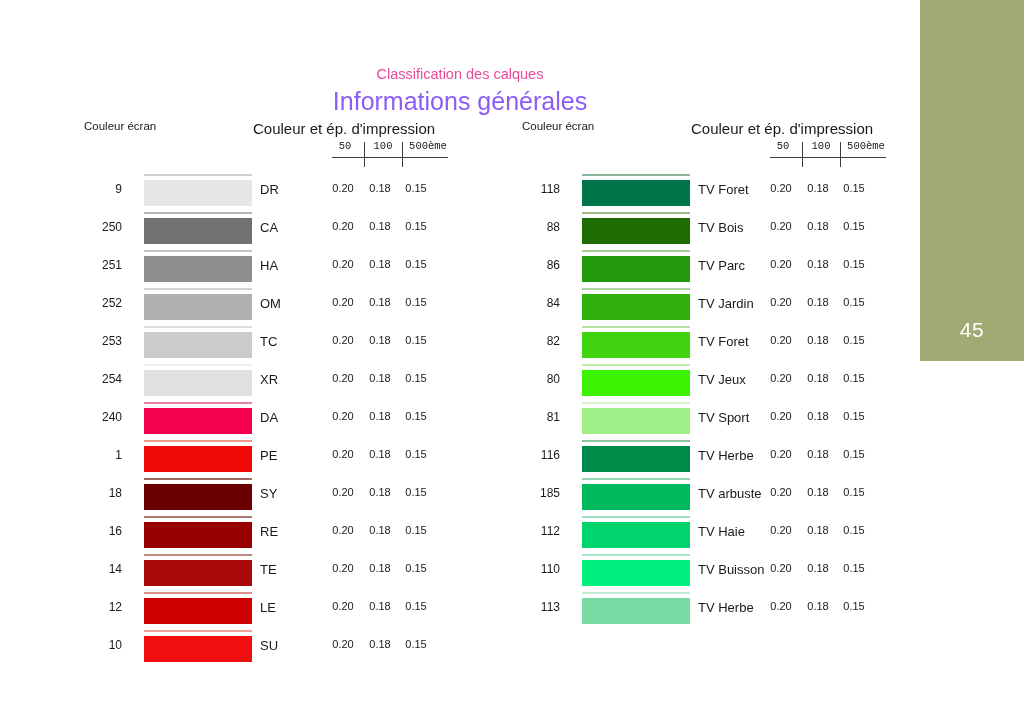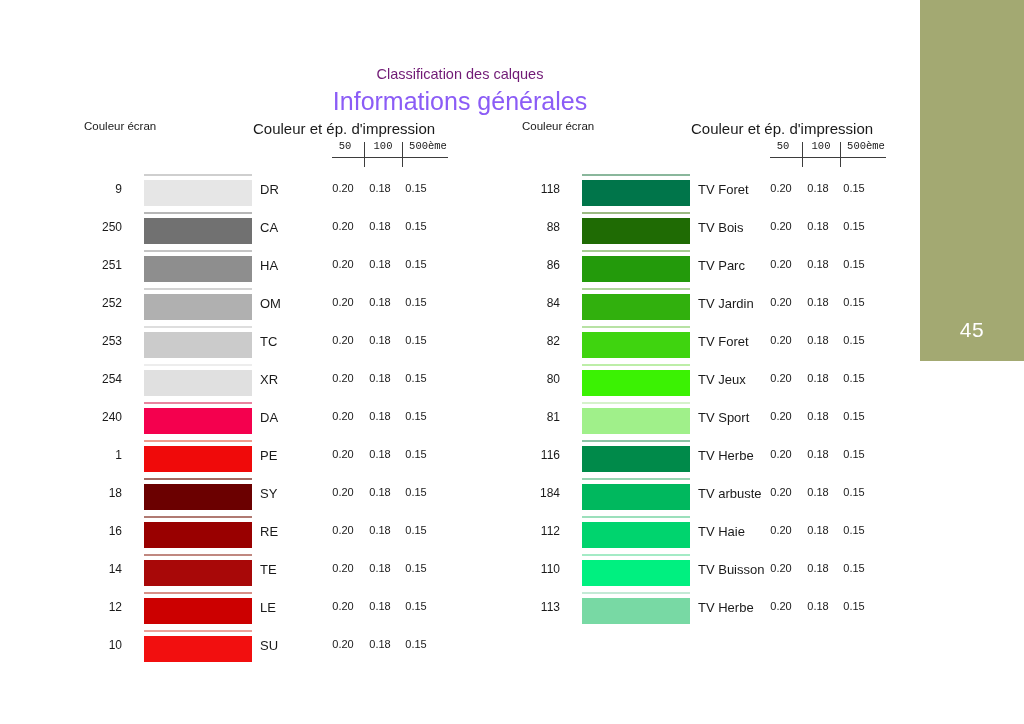--- a/index.html
+++ b/index.html
@@ -37,21 +37,21 @@
   }
 
   
   #doc-title {
     position: absolute;
     left: 0;
     top: 66px;
     width: 920px;
     text-align: center;
     font-size: 14.5px;
-    color: #701a75;
+    color: #ec4899;
   }
   #doc-subtitle {
     position: absolute;
     left: 0;
     top: 87px;
     width: 920px;
     text-align: center;
     font-size: 25px;
     color: #2fe4a0;
   }
@@ -435,21 +435,21 @@
         <div class="swatch-wrap">
           <div class="swatch-rule" style="background: rgb(141, 196, 166);"></div>
           <div class="swatch" style="background: rgb(0, 138, 74);"></div>
         </div>
         <div class="row-code">TV Herbe</div>
         <div class="row-thk row-thk-1">0.20</div>
         <div class="row-thk row-thk-2">0.18</div>
         <div class="row-thk row-thk-3">0.15</div>
       </div>
       <div class="swatch-row">
-        <div class="row-num">184</div>
+        <div class="row-num">185</div>
         <div class="swatch-wrap">
           <div class="swatch-rule" style="background: rgb(150, 214, 178);"></div>
           <div class="swatch" style="background: rgb(0, 184, 94);"></div>
         </div>
         <div class="row-code">TV arbuste</div>
         <div class="row-thk row-thk-1">0.20</div>
         <div class="row-thk row-thk-2">0.18</div>
         <div class="row-thk row-thk-3">0.15</div>
       </div>
       <div class="swatch-row">

